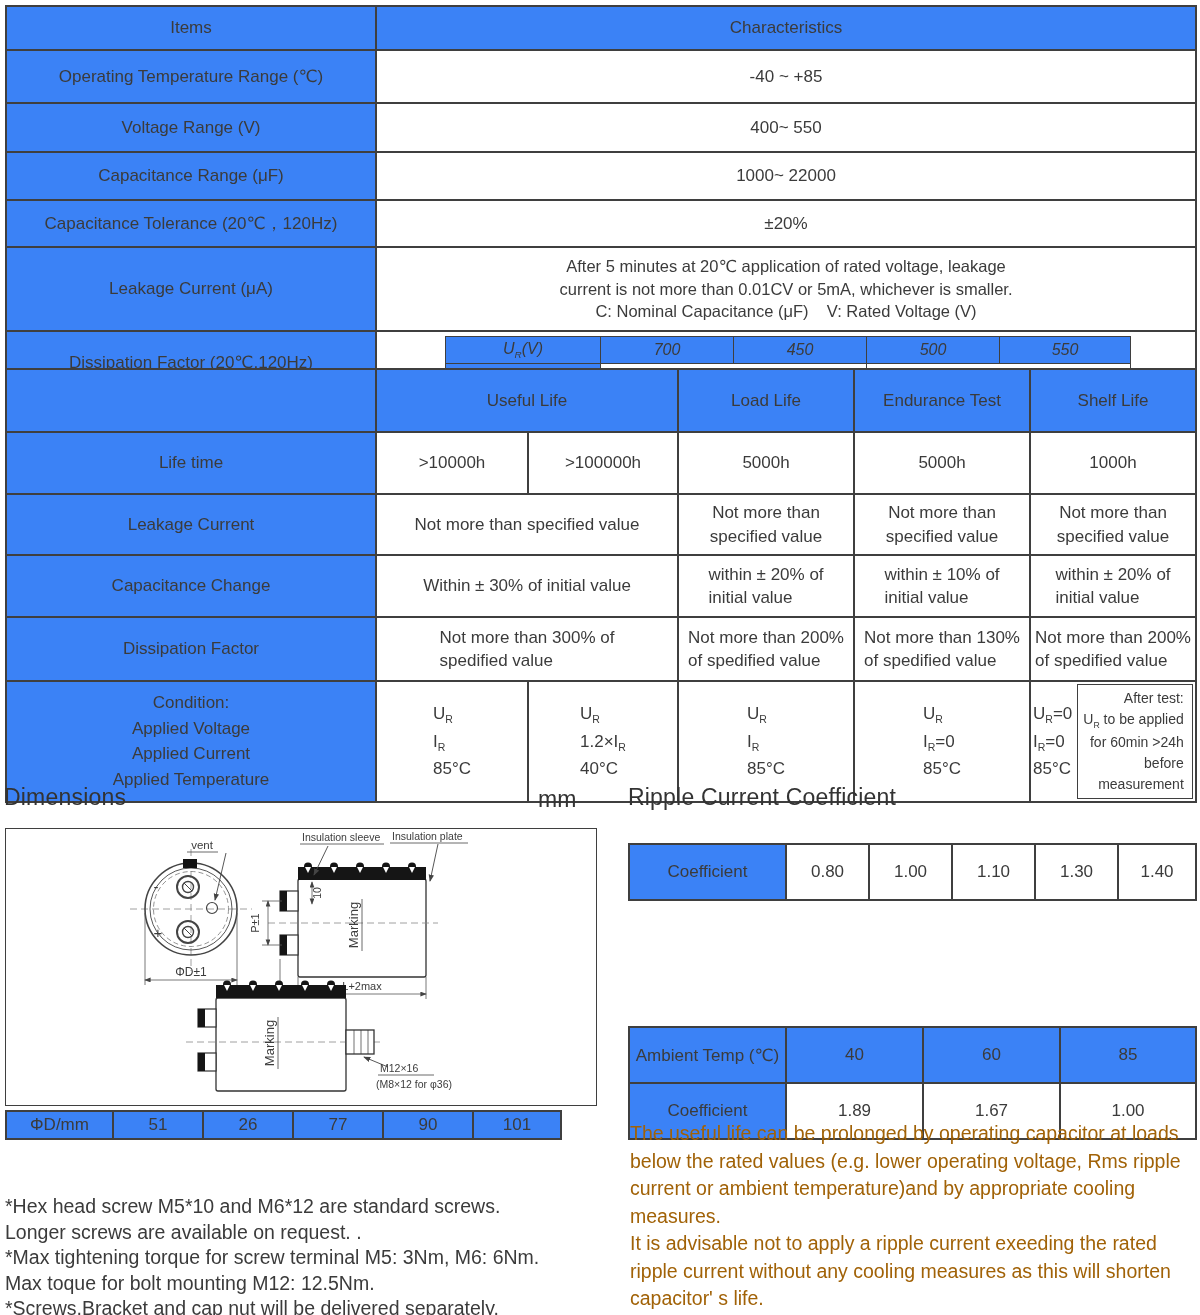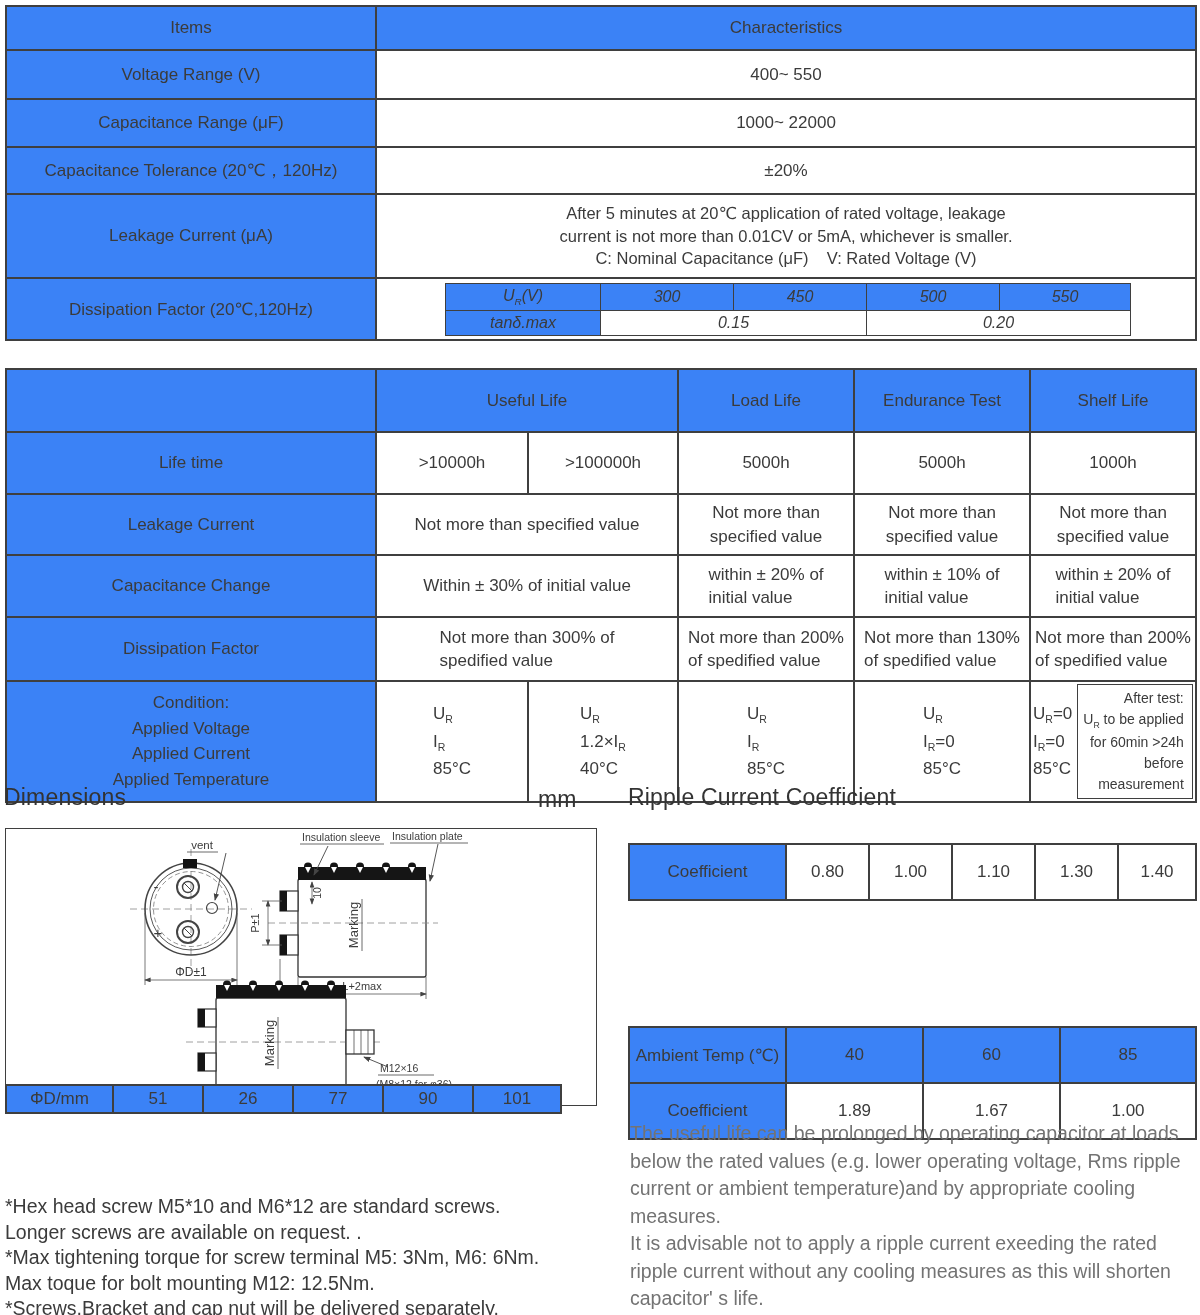--- a/index.html
+++ b/index.html
@@ -30,42 +30,46 @@
             padding:3px 5px;width:122px;}
   .note-box .ib{line-height:1.22;text-align:right;}
   
   .h2{position:absolute;font-size:23px;color:#333;letter-spacing:0.2px;}
   
   #dimbox{left:5px;top:828px;width:590px;height:276px;border:1.5px solid #3f3f3f;}
   
   .rip{position:absolute;left:628px;width:569px;}
   .rip td{height:50px;}
   
-  #sizes{position:absolute;left:5px;top:1084px;width:557px;}
+  #sizes{position:absolute;left:5px;top:1110px;width:557px;}
   #sizes td{height:26px;padding:0 2px;}
   
   #notes{position:absolute;left:5px;top:1194px;width:610px;
          font-size:19.5px;line-height:25.5px;color:#3b3b3b;}
   #lifetext{position:absolute;left:630px;top:1120px;width:567px;
-            font-size:19.5px;line-height:27.5px;color:#737373;}
+            font-size:19.5px;line-height:27.5px;color:#a16207;}
   svg text{fill:#3c3c3c;font-family:"Liberation Sans","DejaVu Sans",sans-serif;}
   svg line,svg path,svg circle,svg rect,svg polyline{vector-effect:none;}
 </style>
 </head>
 <body>
 
 <table id="t1" class="abs">
   <colgroup>
       <col style="width:370px">
       <col>
     </colgroup>
   <tbody>
       <tr>
     <td class="gray" style="height:38px">Items</td>
     <td class="gray">Characteristics</td>
+  </tr>
+  <tr>
+    <td class="gray" style="height:47px">Operating Temperature Range (℃)</td>
+    <td class="val">-40 ~ +85</td>
   </tr>
   <tr>
     <td class="gray" style="height:43px">Voltage Range (V)</td>
     <td class="val">400~ 550</td>
   </tr>
   <tr>
     <td class="gray" style="height:42px">Capacitance Range (μF)</td>
     <td class="val">1000~ 22000</td>
   </tr>
   <tr>
@@ -83,21 +87,21 @@
         <colgroup>
               <col style="width:155px">
               <col style="width:133px">
               <col style="width:133px">
               <col style="width:133px">
               <col>
             </colgroup>
         <tbody>
               <tr>
           <td class="gray" style="height:26px"><span class="ib">U<sub>R</sub>(V)</span></td>
-          <td class="gray">300</td>
+          <td class="gray">700</td>
           <td class="gray">450</td>
           <td class="gray">500</td>
           <td class="gray">550</td>
         </tr>
         <tr>
           <td class="gray" style="height:24px">tanδ.max</td>
           <td colspan="2">0.15</td>
           <td colspan="2">0.20</td>
         </tr>
       </tbody>

